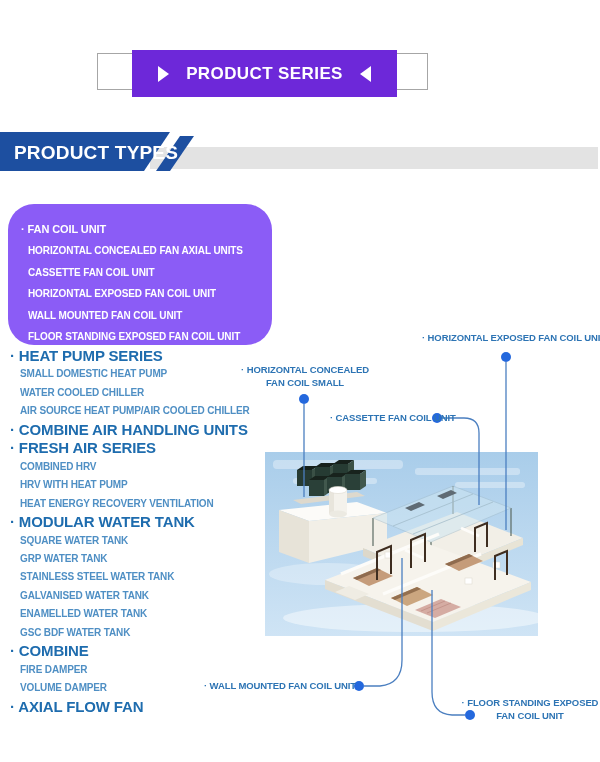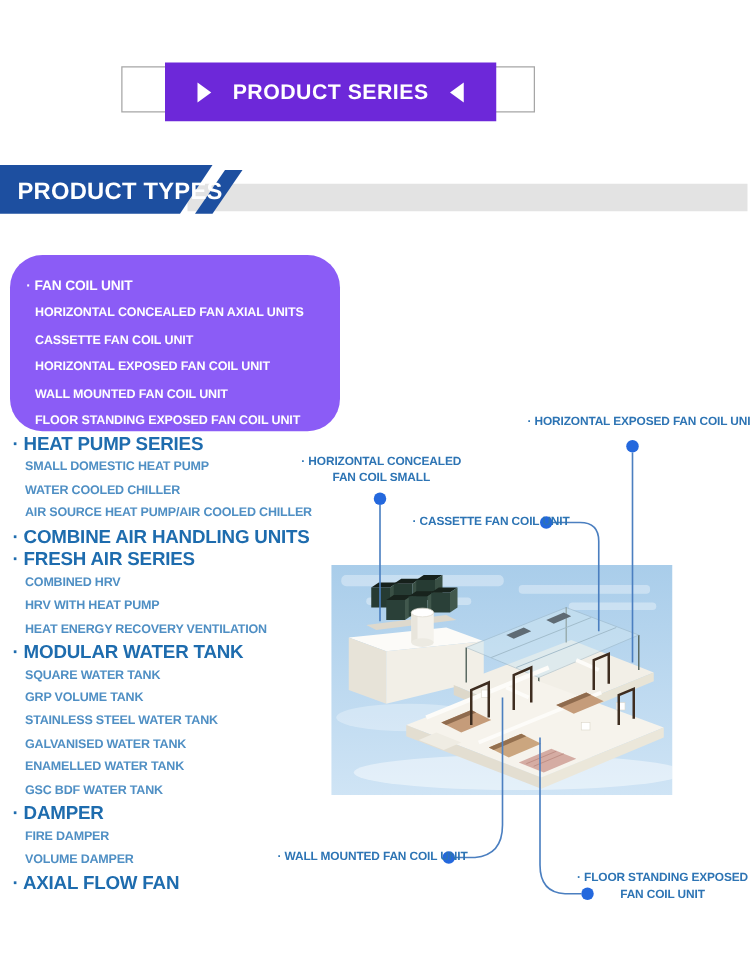--- a/index.html
+++ b/index.html
@@ -34,21 +34,21 @@
   .pl-item.cat { color:#1e6cae; font-size:15px; }
   .pl-item.sub { color:#4f8fc4; font-size:10px; padding-left:10px; }
 
   
   .callout { position:absolute; color:#2d74b4; font-weight:700; font-size:9.5px;
     letter-spacing:-0.1px; line-height:12.5px; white-space:nowrap; }
   .callout.center { text-align:center; white-space:normal; }
   .co-concealed { left:236px; top:364px; width:138px; }
   .co-cassette  { left:294px; top:412px;margin-left:36px; }
   .co-exposed   { left:422px; top:332px; }
-  .co-wall      { left:222px; top:680px; }
+  .co-wall      { left:204px; top:680px; }
   .co-floor     { left:460px; top:697px; width:140px; }
 
   .illustration { position:absolute; left:265px; top:452px; }
   .overlay-lines { position:absolute; left:0; top:0; pointer-events:none; }
 </style>
 </head>
 <body>
 
 <div class="page">
 
@@ -80,26 +80,26 @@
     <div class="pl-item sub">SMALL DOMESTIC HEAT PUMP</div>
     <div class="pl-item sub">WATER COOLED CHILLER</div>
     <div class="pl-item sub">AIR SOURCE HEAT PUMP/AIR COOLED CHILLER</div>
     <div class="pl-item cat">· COMBINE AIR HANDLING UNITS</div>
     <div class="pl-item cat">· FRESH AIR SERIES</div>
     <div class="pl-item sub">COMBINED HRV</div>
     <div class="pl-item sub">HRV WITH HEAT PUMP</div>
     <div class="pl-item sub">HEAT ENERGY RECOVERY VENTILATION</div>
     <div class="pl-item cat">· MODULAR WATER TANK</div>
     <div class="pl-item sub">SQUARE WATER TANK</div>
-    <div class="pl-item sub">GRP VOLUME TANK</div>
+    <div class="pl-item sub">GRP WATER TANK</div>
     <div class="pl-item sub">STAINLESS STEEL WATER TANK</div>
     <div class="pl-item sub">GALVANISED WATER TANK</div>
     <div class="pl-item sub">ENAMELLED WATER TANK</div>
     <div class="pl-item sub">GSC BDF WATER TANK</div>
-    <div class="pl-item cat">· DAMPER</div>
+    <div class="pl-item cat">· COMBINE</div>
     <div class="pl-item sub">FIRE DAMPER</div>
     <div class="pl-item sub">VOLUME DAMPER</div>
     <div class="pl-item cat">· AXIAL FLOW FAN</div>
   </div>
 
   <svg class="illustration" width="273" height="184" viewBox="0 0 273 184">
     <defs>
       <linearGradient id="sky" x1="0" y1="0" x2="0" y2="1">
         <stop offset="0" stop-color="#a9cdea"></stop>
         <stop offset="1" stop-color="#cfe4f5"></stop>

